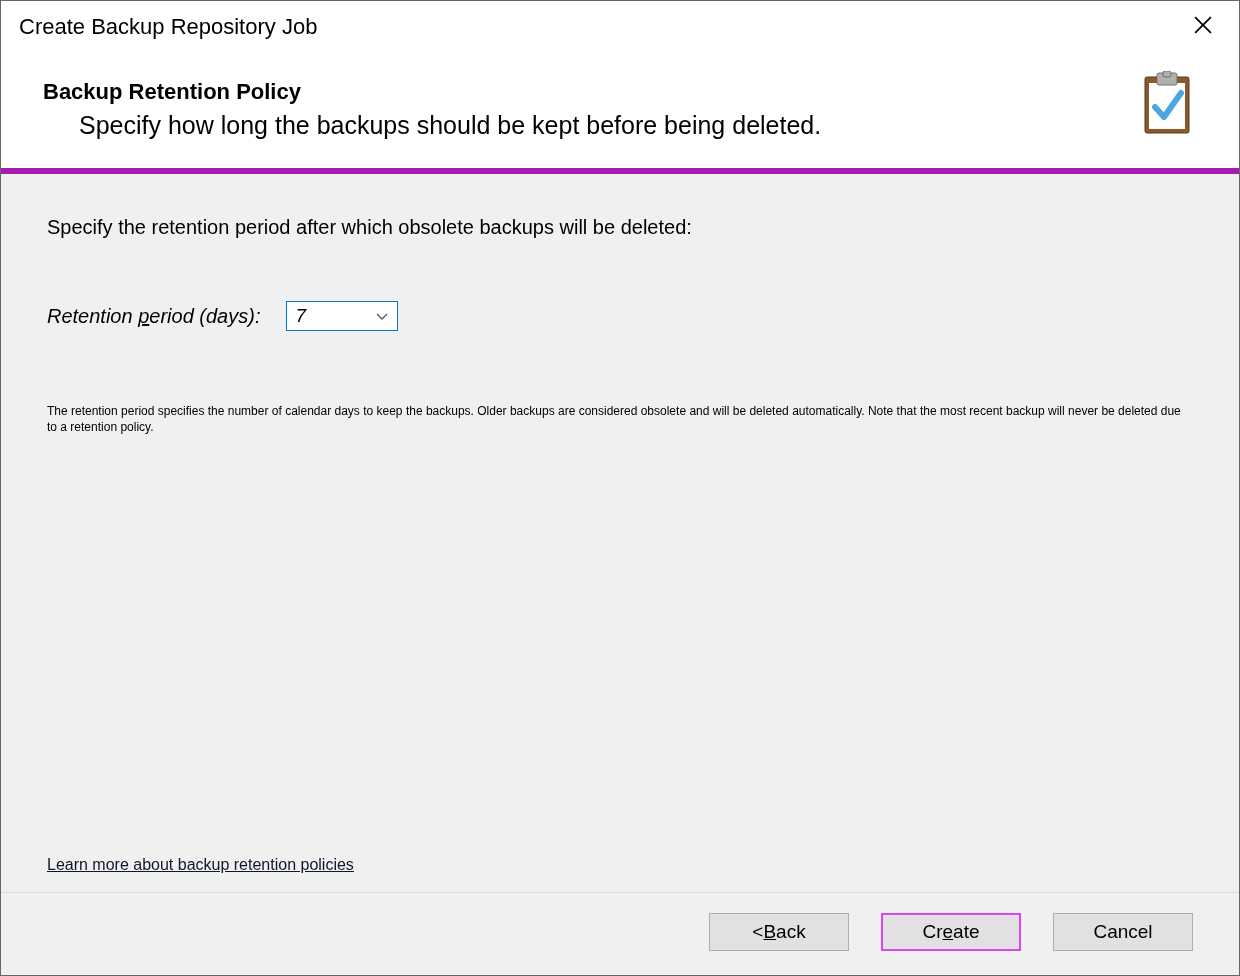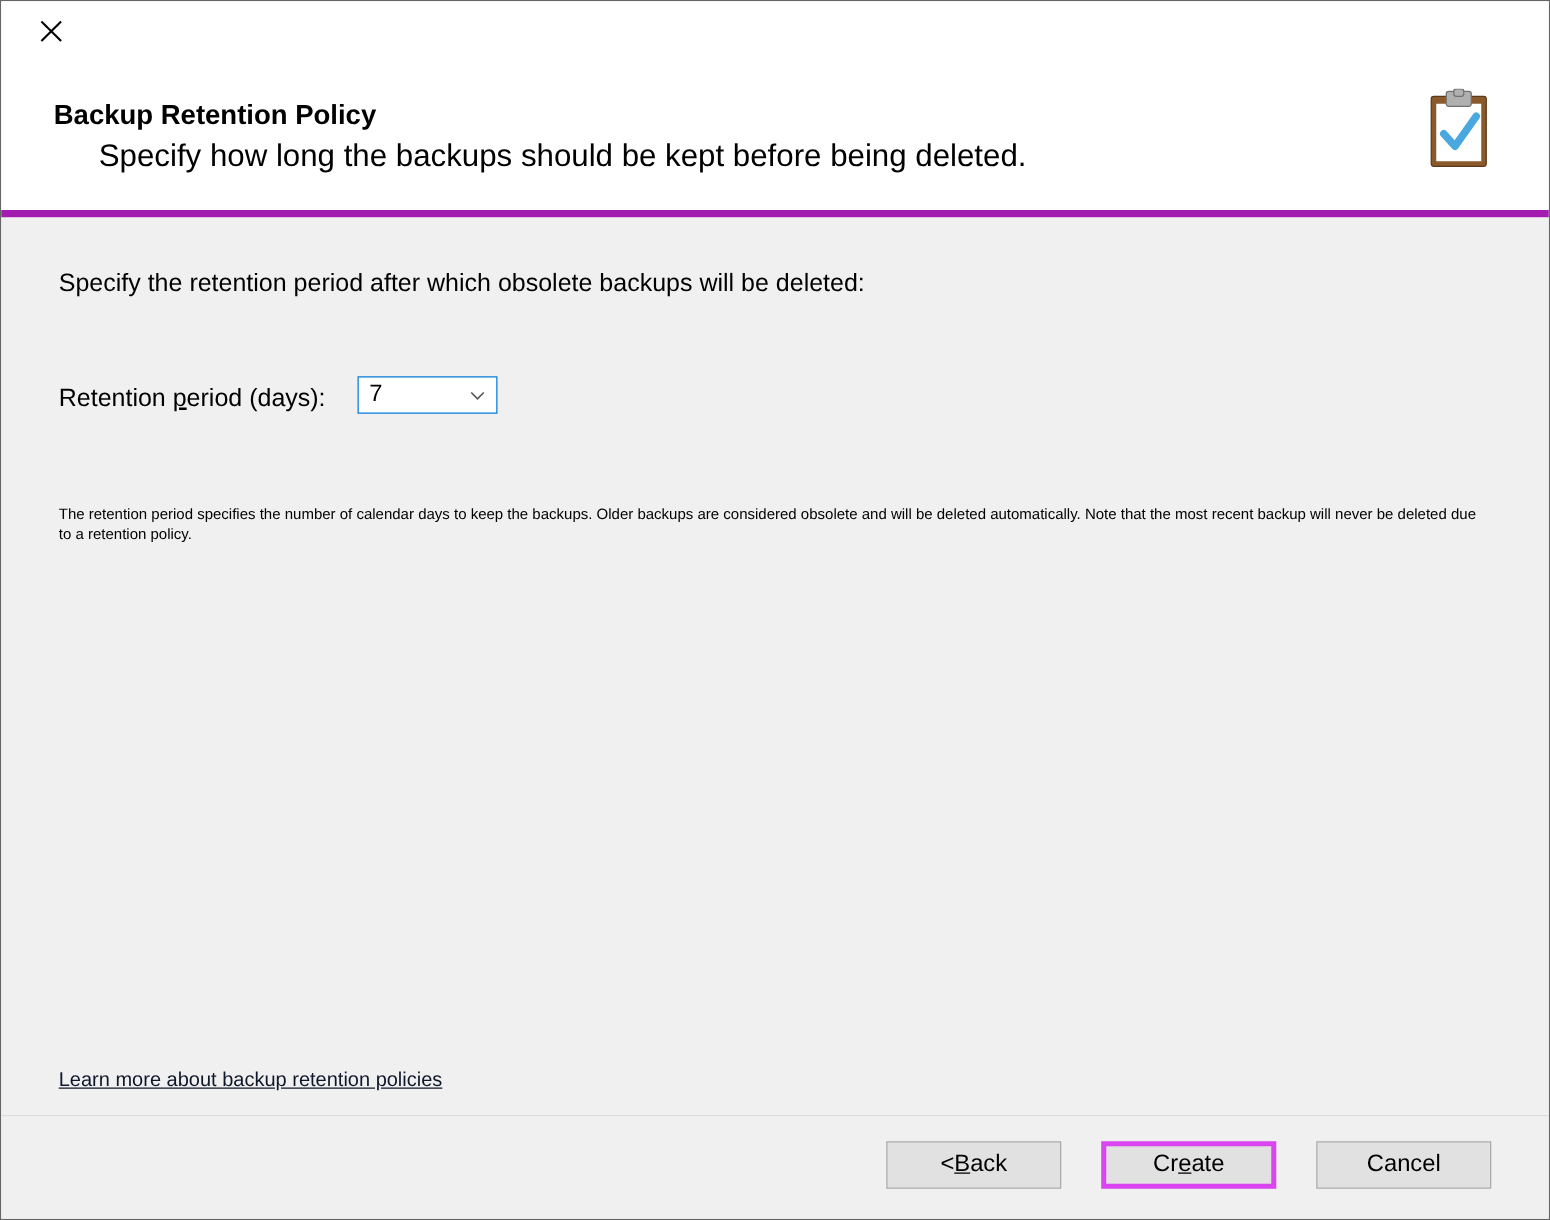--- a/index.html
+++ b/index.html
@@ -73,23 +73,24 @@
       position: relative;
       gap: 44px;
     }
     .content-intro {
       font-size: 20px;
       color: #000;
       margin-bottom: 18px;
     }
     .field-row {
       display: flex;
-      align-items: flex-end;
+      align-items: center;
       gap: 26px;
       margin-bottom: 28px;
+      font-style: italic;
     }
     .field-label {
       font-size: 20px;
       color: #000;
     }
     .access-underline {
       text-decoration: underline;
     }
     .combo {
       position: relative;
@@ -138,30 +139,31 @@
       background: #e1e1e1;
       border: 1px solid #adadad;
       font-size: 19px;
       font-family: inherit;
       cursor: pointer;
       display: flex;
       align-items: center;
       justify-content: center;
     }
     .btn-default {
-      border: 4px solid #d946ef;
+      border: 2px solid #d946ef;
       background: #e1e1e1;
     }
     .gap-after { margin-right: 16px; }
   </style>
 </head>
 <body>
 
 <div class="dialog">
   <div class="titlebar">
+    <div class="titlebar-title">Create Backup Repository Job</div>
     <div class="close-btn">
       <span>
         <svg viewBox="0 0 16 16">
             <line x1="1" y1="1" x2="15" y2="15" stroke="#000" stroke-width="1.5"></line>
             <line x1="15" y1="1" x2="1" y2="15" stroke="#000" stroke-width="1.5"></line>
           </svg>
       </span>
     </div>
   </div>
 

